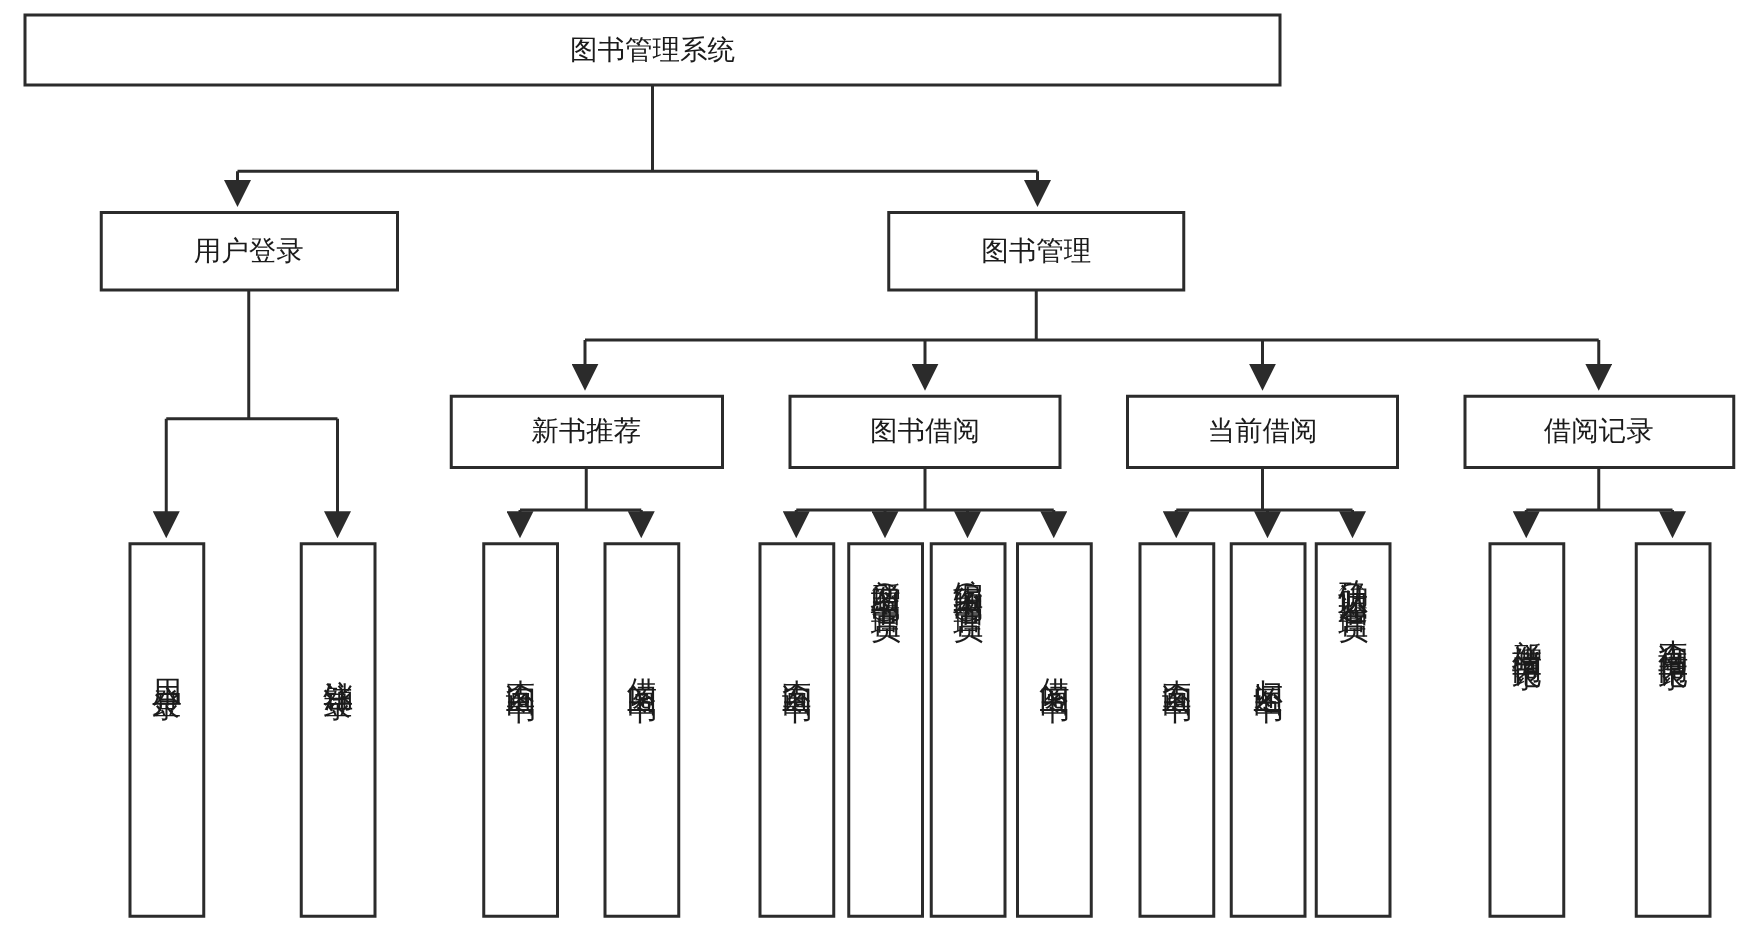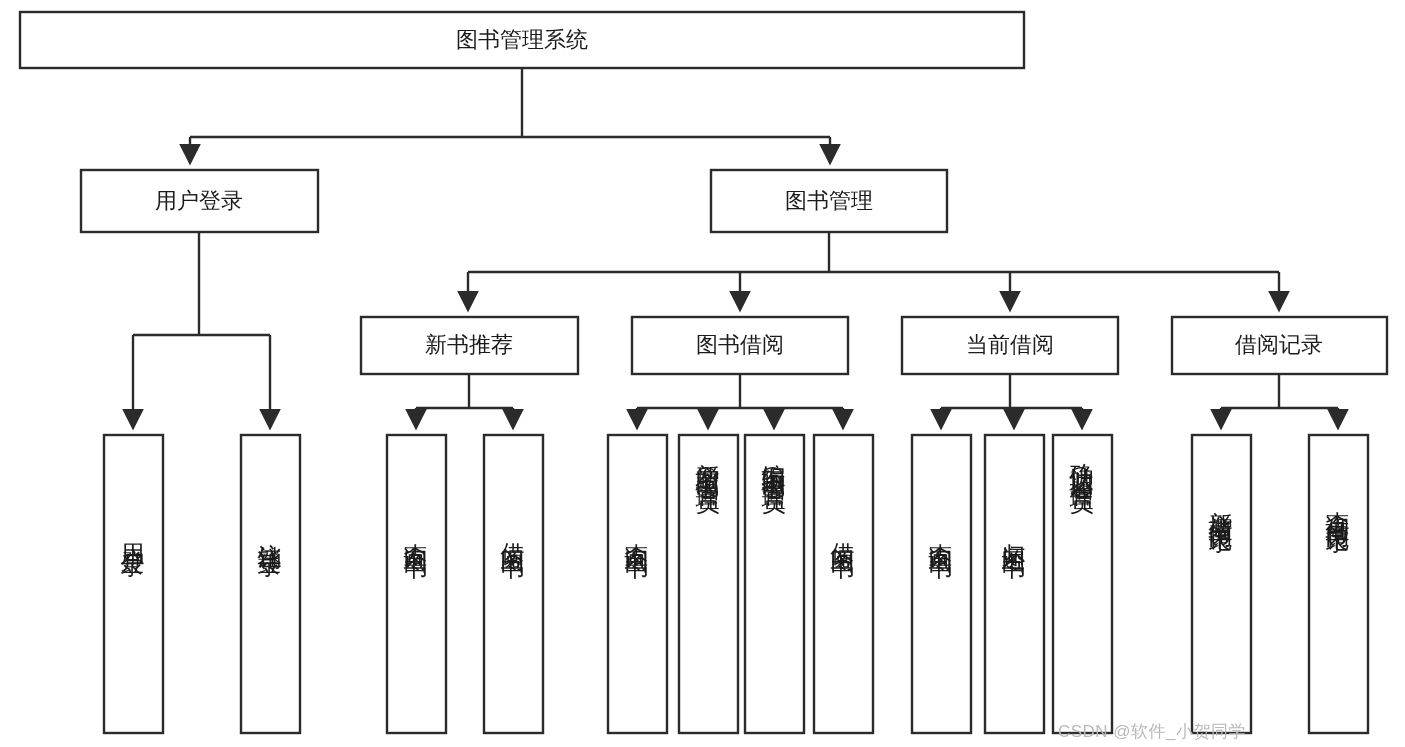--- a/index.html
+++ b/index.html
@@ -219,15 +219,14 @@
       <rect class="node-box" x="1192" y="435" width="59" height="298"></rect>
       <text class="node-label-v" x="1221" y="504">新增借阅记录</text>
     </g>
 
     <g>
       <rect class="node-box" x="1309" y="435" width="59" height="298"></rect>
       <text class="node-label-v" x="1338" y="504">查询借阅记录</text>
     </g>
   </svg>
 
-  <div class="watermark">CSDN @软件_小贺同学</div>
 
 </div>
 
 </body></html>

